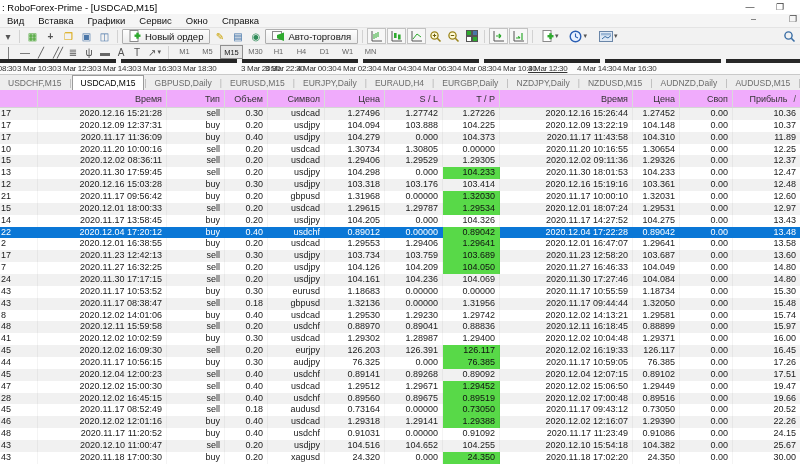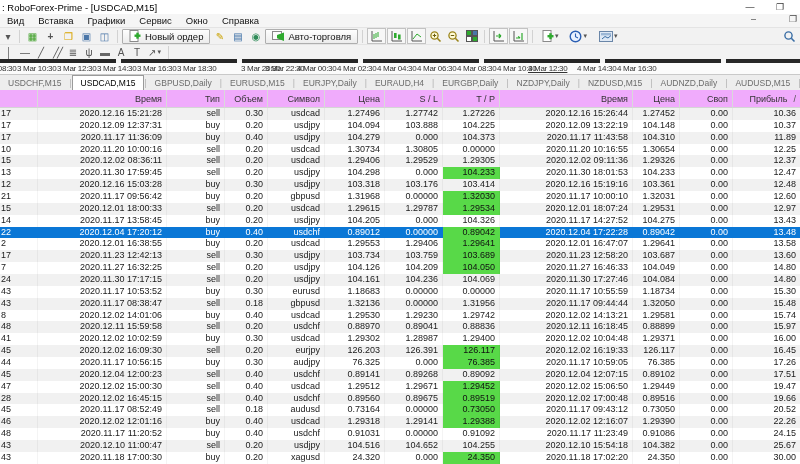--- a/index.html
+++ b/index.html
@@ -208,20 +208,31 @@
     <span class="tbtn small">—</span>
     <span class="tbtn small">╱</span>
     <span class="tbtn small" style="letter-spacing:-2px;">╱╱</span>
     <span class="tbtn small">≣</span>
     <span class="tbtn small">ψ</span>
     <span class="tbtn small" style="color:#666;">▬</span>
     <span class="tbtn small">A</span>
     <span class="tbtn small">T</span>
     <span class="tbtn">↗<span class="caret">▾</span></span>
     <span class="tsep"></span>
+    <span style="display:flex;gap:2px;">
+        <span class="tf">M1</span>
+        <span class="tf">M5</span>
+        <span class="tf active">M15</span>
+        <span class="tf">M30</span>
+        <span class="tf">H1</span>
+        <span class="tf">H4</span>
+        <span class="tf">D1</span>
+        <span class="tf">W1</span>
+        <span class="tf">MN</span>
+      </span>
   </div>
 
   <div class="band sliver"></div>
 
   <div class="band axis">
       <span class="axis-label" style="left: -23px;">3 Mar 08:30</span>
       <span class="axis-label" style="left: 17px;">3 Mar 10:30</span>
       <span class="axis-label" style="left: 57px;">3 Mar 12:30</span>
       <span class="axis-label" style="left: 97px;">3 Mar 14:30</span>
       <span class="axis-label" style="left: 137px;">3 Mar 16:30</span>

